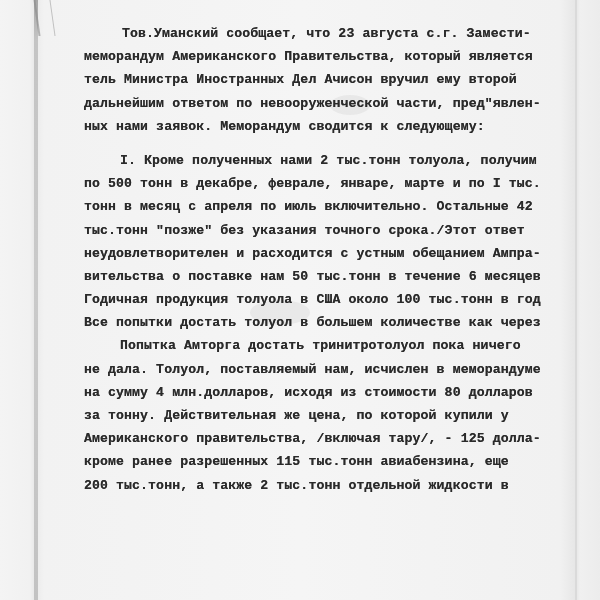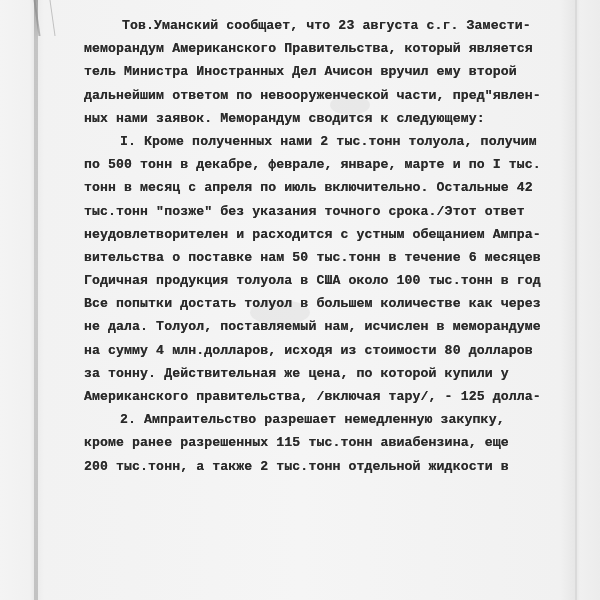--- a/index.html
+++ b/index.html
@@ -59,22 +59,22 @@
       font-weight: bold;
       letter-spacing: 0.1px;
       text-shadow: 0 0 0.6px #555;
     }
     .line {
       height: 23.2px;
       line-height: 23.2px;
       white-space: nowrap;
       overflow: visible;
     }
-    .indent { padding-left: 38px; }
-    .indent-item { padding-left: 36px; }
+    .indent { padding-left: 38px; margin-top: 8px; }
+    .indent-item { padding-left: 36px; margin-top: 11px; }
     .indent-para { padding-left: 36px; }
     .smudge {
       position: absolute;
       border-radius: 50%;
       background: #d8d8d8;
       opacity: 0.4;
     }
   </style>
 </head>
 <body>
@@ -93,21 +93,21 @@
     <div class="line">дальнейшим ответом по невооруженческой части, пред"явлен-</div>
     <div class="line">ных нами заявок. Меморандум сводится к следующему:</div>
     <div class="line indent-item">I. Кроме полученных нами 2 тыс.тонн толуола, получим</div>
     <div class="line">по 500 тонн в декабре, феврале, январе, марте и по I тыс.</div>
     <div class="line">тонн в месяц с апреля по июль включительно. Остальные 42</div>
     <div class="line">тыс.тонн "позже" без указания точного срока./Этот ответ</div>
     <div class="line">неудовлетворителен и расходится с устным обещанием Ампра-</div>
     <div class="line">вительства о поставке нам 50 тыс.тонн в течение 6 месяцев</div>
     <div class="line">Годичная продукция толуола в США около 100 тыс.тонн в год</div>
     <div class="line">Все попытки достать толуол в большем количестве как через</div>
+    <div class="line indent-para">Попытка Амторга достать тринитротолуол пока ничего</div>
     <div class="line">не дала. Толуол, поставляемый нам, исчислен в меморандуме</div>
     <div class="line">на сумму 4 млн.долларов, исходя из стоимости 80 долларов</div>
     <div class="line">за тонну. Действительная же цена, по которой купили у</div>
     <div class="line">Американского правительства, /включая тару/, - 125 долла-</div>
-    <div class="line indent-item">2. Ампраительство разрешает немедленную закупку,</div>
     <div class="line">кроме ранее разрешенных 115 тыс.тонн авиабензина, еще</div>
     <div class="line">200 тыс.тонн, а также 2 тыс.тонн отдельной жидкости в</div>
   </div>
 </div>
 
 </body></html>

